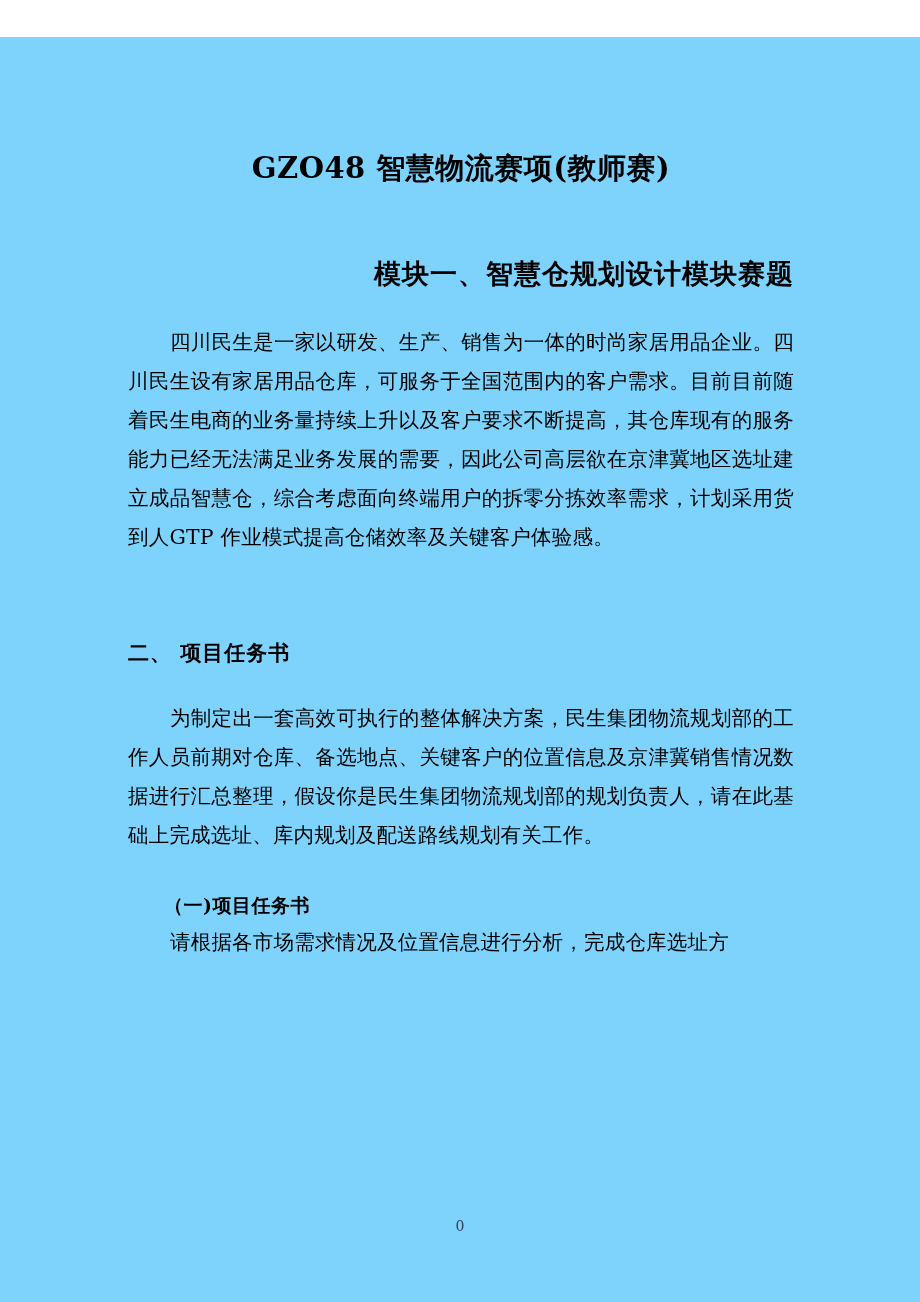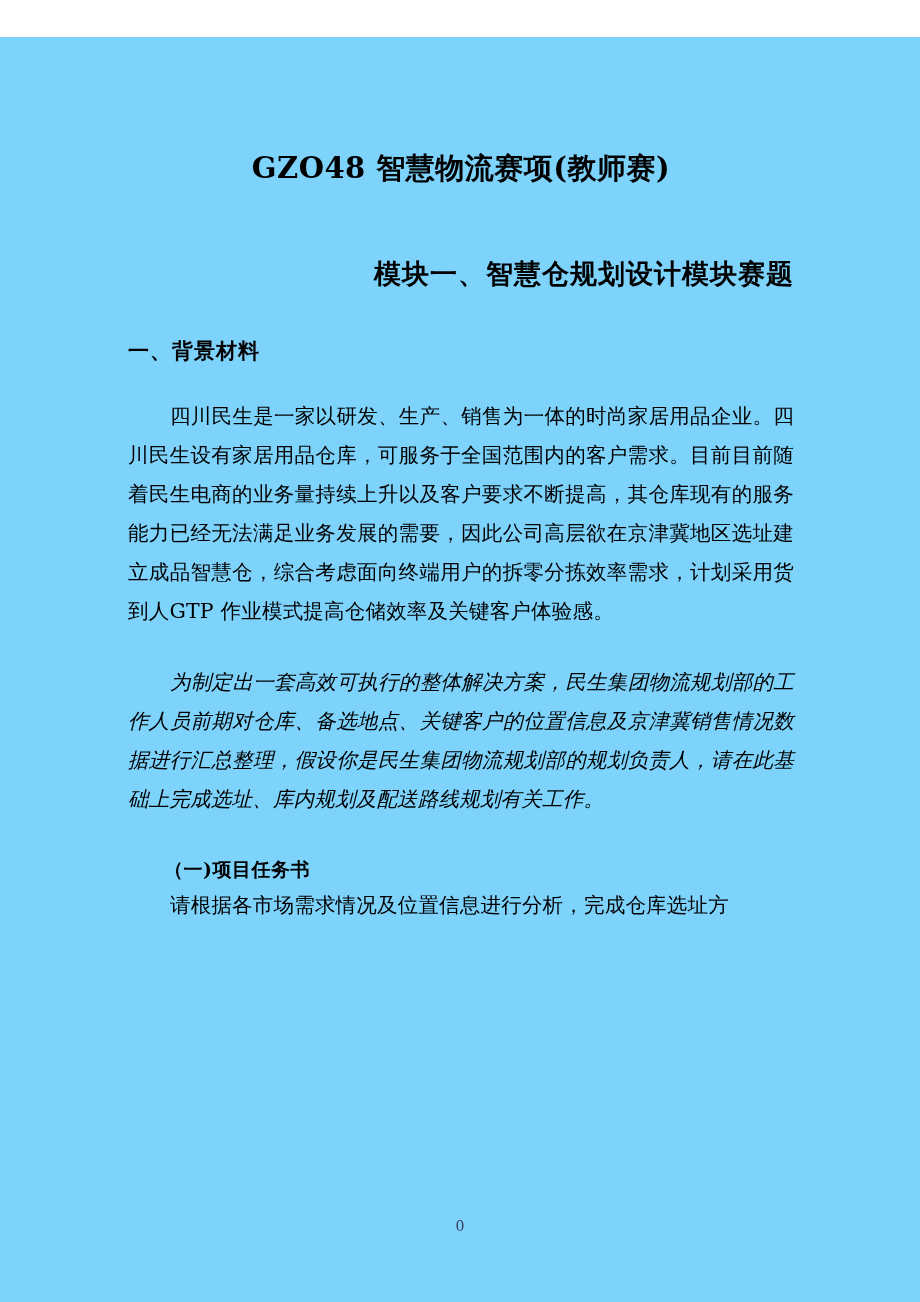--- a/index.html
+++ b/index.html
@@ -98,27 +98,25 @@
     letter-spacing: 0.2px;
     word-break: break-all;
   }
 
   .body-para.p-background {
     padding-top: 32px;
   }
 
   .body-para.p-task {
     padding-top: 32px;
-    font-style: italic;
   }
 
   .body-para.p-site {
     padding-top: 6px;
     text-indent: 42px;
-    font-family: Liberation Mono, monospace;
   }
 
   
   .page-number {
     position: absolute;
     left: 0;
     right: 0;
     top: 1182px;
     text-align: center;
     font-size: 14px;
@@ -131,24 +129,24 @@
 <body>
 
 <div class="page">
 
   <div class="page-body">
 
     <h1 class="doc-title">GZO48 智慧物流赛项(教师赛)</h1>
 
     <h2 class="heading-module">模块一、智慧仓规划设计模块赛题</h2>
 
-    <h3 class="heading-section first">一、背景材料</h3>
 
     <p class="body-para p-background">四川民生是一家以研发、生产、销售为一体的时尚家居用品企业。四川民生设有家居用品仓库，可服务于全国范围内的客户需求。目前目前随着民生电商的业务量持续上升以及客户要求不断提高，其仓库现有的服务能力已经无法满足业务发展的需要，因此公司高层欲在京津冀地区选址建立成品智慧仓，综合考虑面向终端用户的拆零分拣效率需求，计划采用货到人GTP 作业模式提高仓储效率及关键客户体验感。</p>
 
+    <h3 class="heading-section second">二、 项目任务书</h3>
 
     <p class="body-para p-task">为制定出一套高效可执行的整体解决方案，民生集团物流规划部的工作人员前期对仓库、备选地点、关键客户的位置信息及京津冀销售情况数据进行汇总整理，假设你是民生集团物流规划部的规划负责人，请在此基础上完成选址、库内规划及配送路线规划有关工作。</p>
 
     <h4 class="heading-sub">（一)项目任务书</h4>
 
     <p class="body-para p-site">请根据各市场需求情况及位置信息进行分析，完成仓库选址方</p>
 
   </div>
 
   <div class="page-number">0</div>

